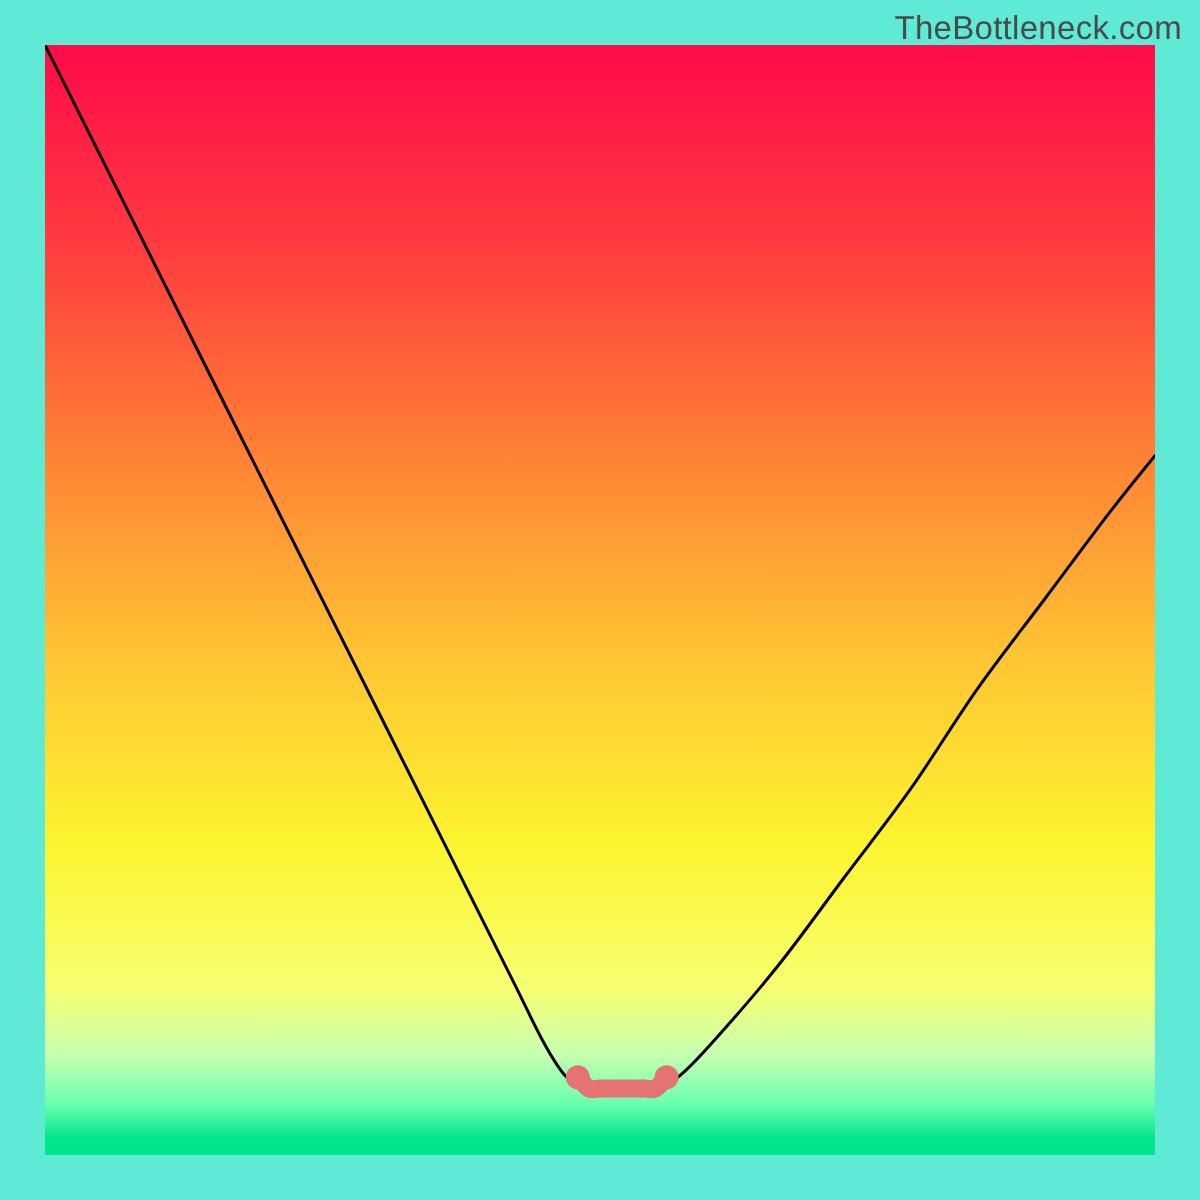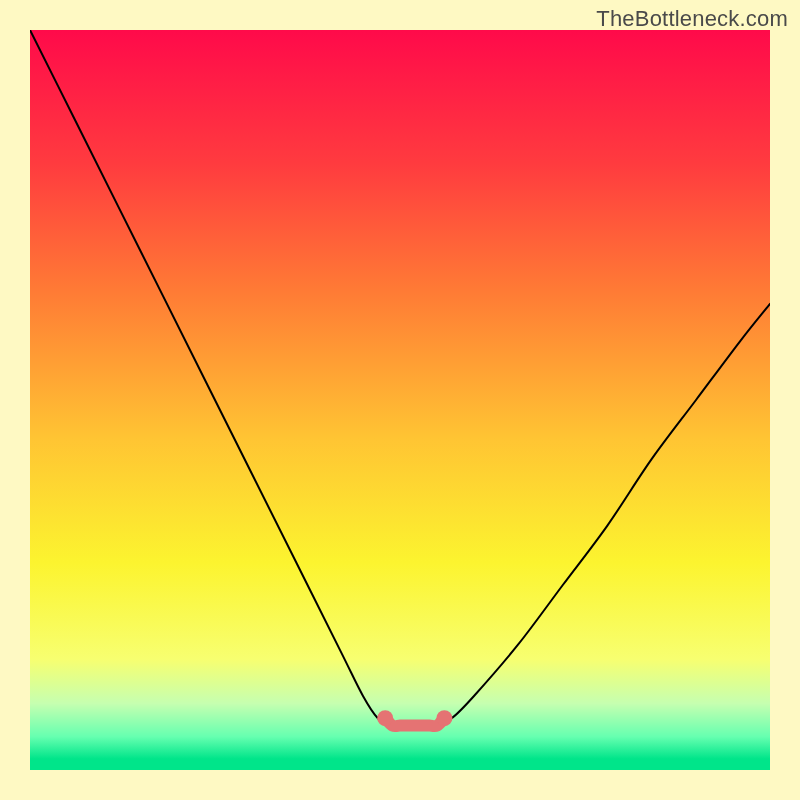--- a/index.html
+++ b/index.html
@@ -8,21 +8,21 @@
     width: 800px;
     height: 800px;
     overflow: hidden;
     background: #000;
     font-family: Arial, Helvetica, sans-serif;
   }
   .frame {
     position: relative;
     width: 800px;
     height: 800px;
-    background: #fef9c3;
+    background: #5eead4;
   }
   .plot {
     position: absolute;
     left: 30px;
     top: 30px;
     width: 740px;
     height: 740px;
     overflow: hidden;
   }
   .gradient {

